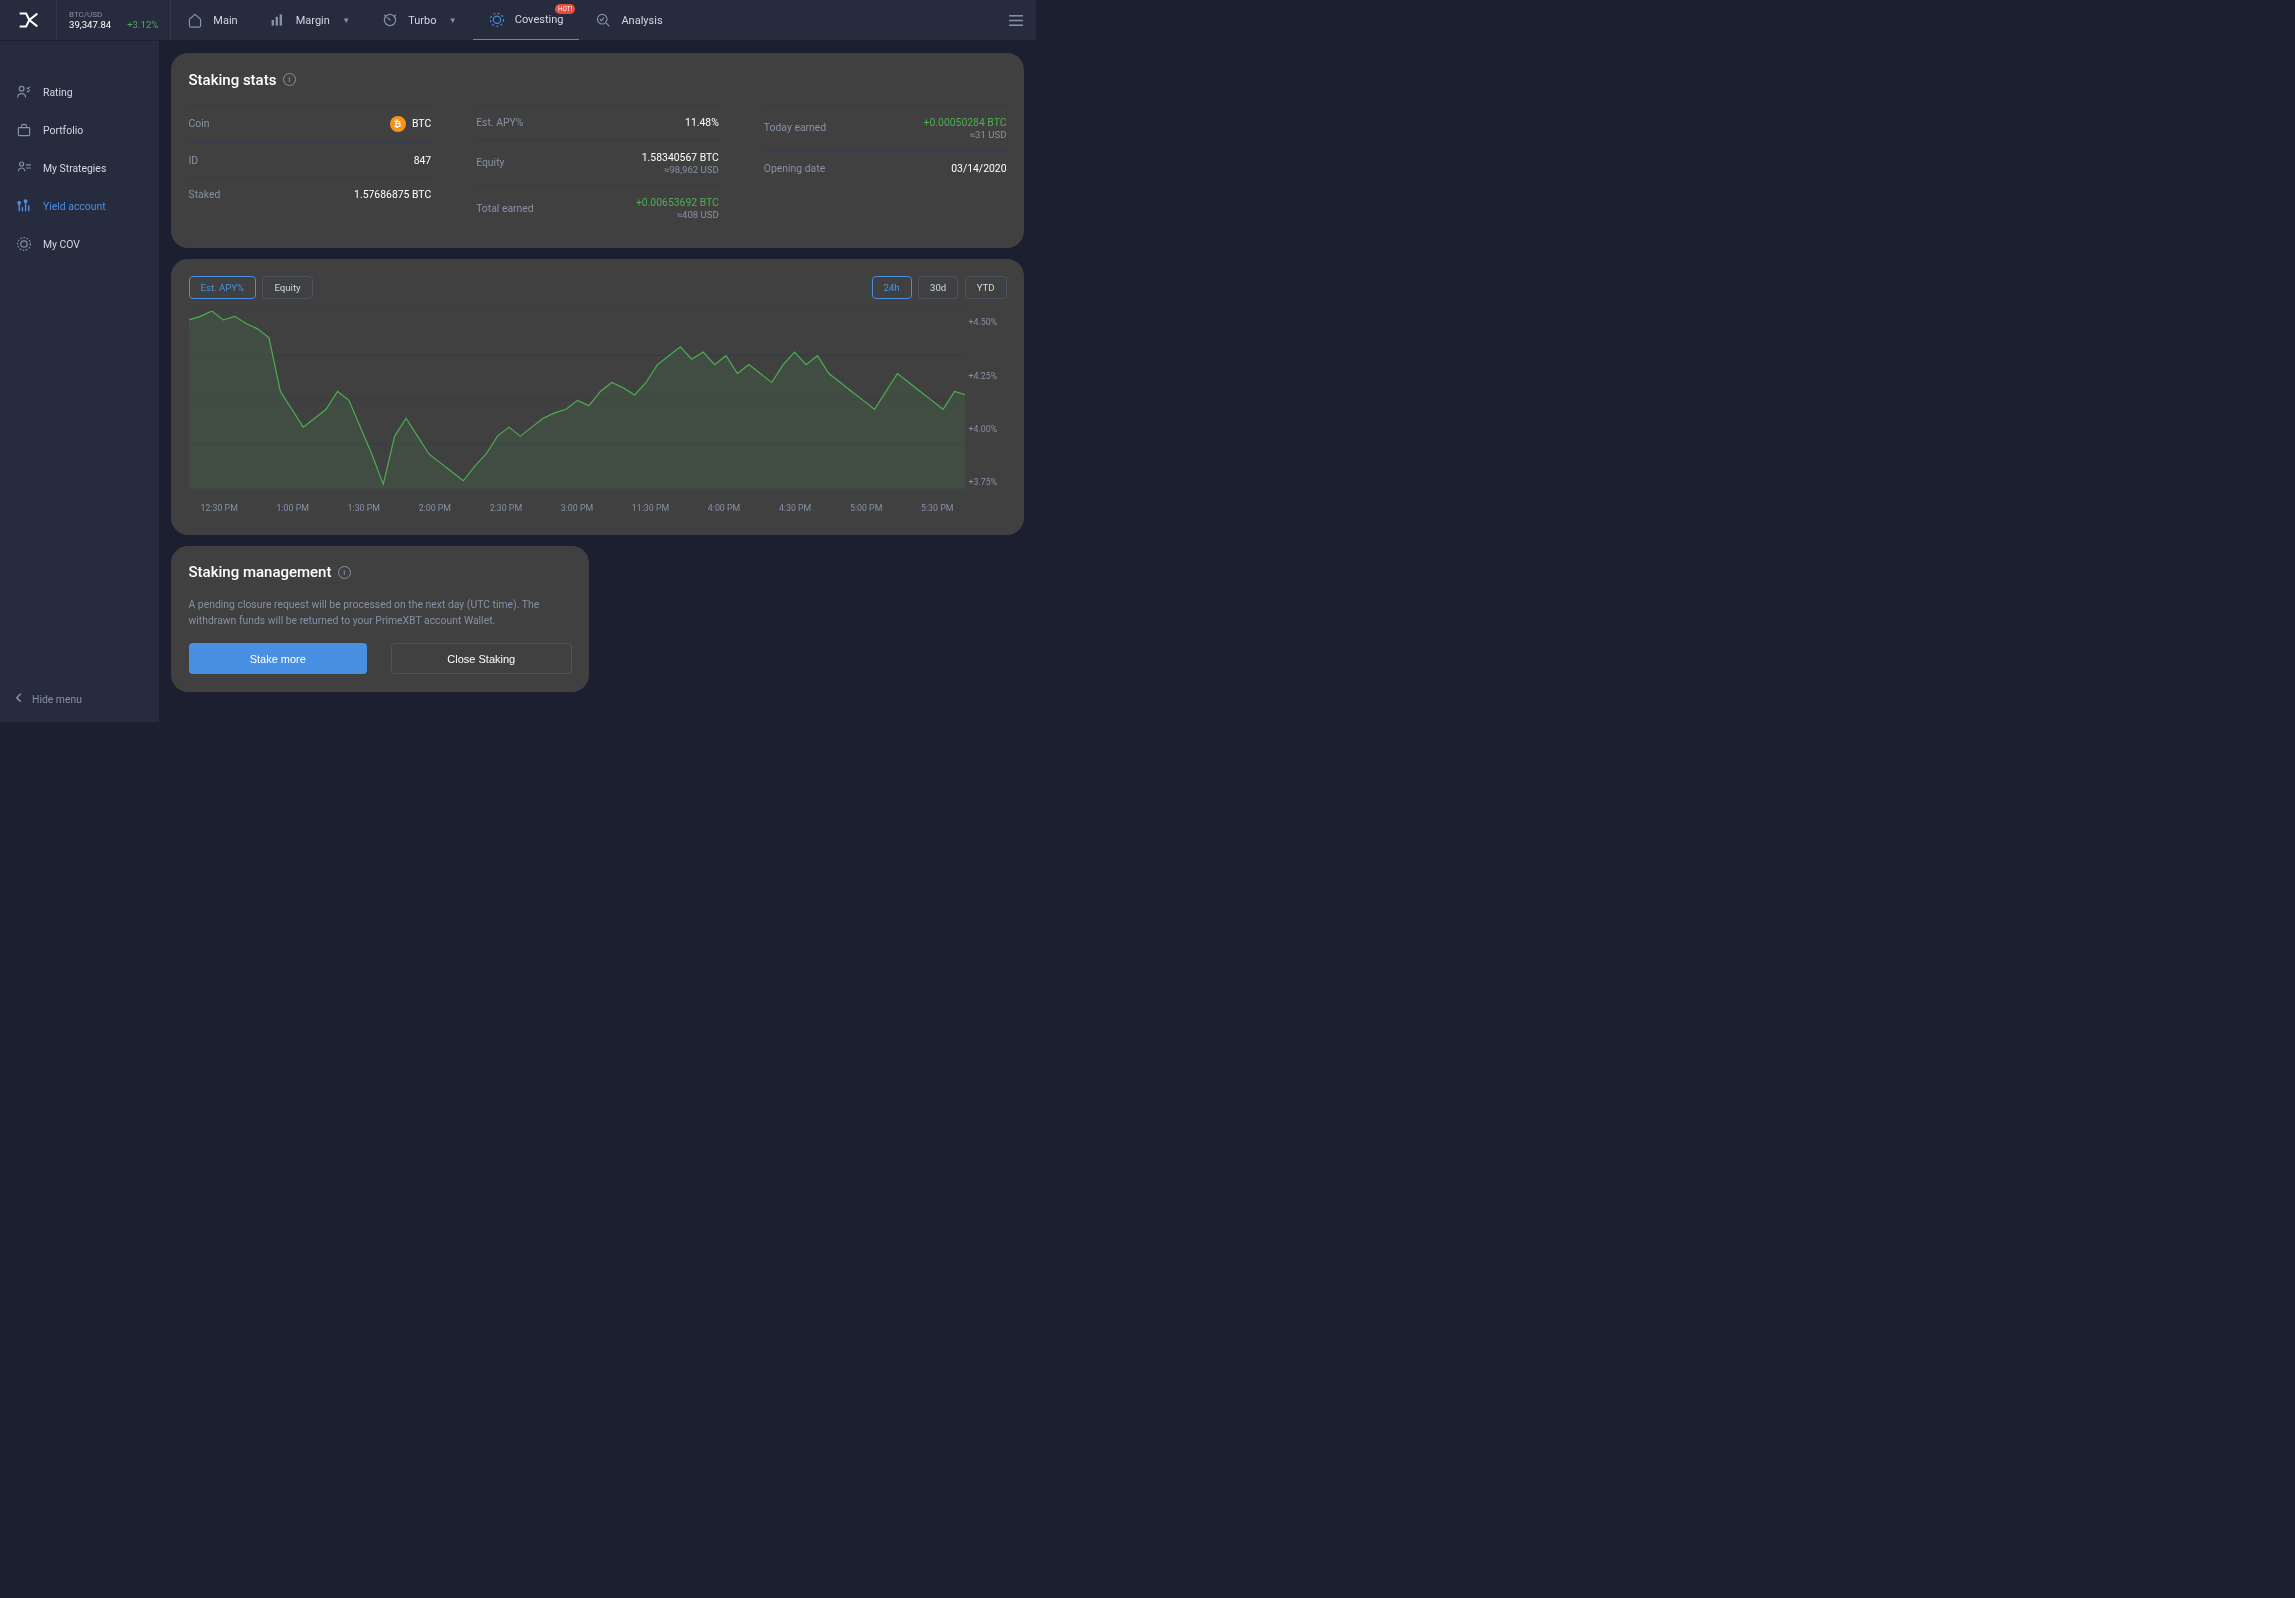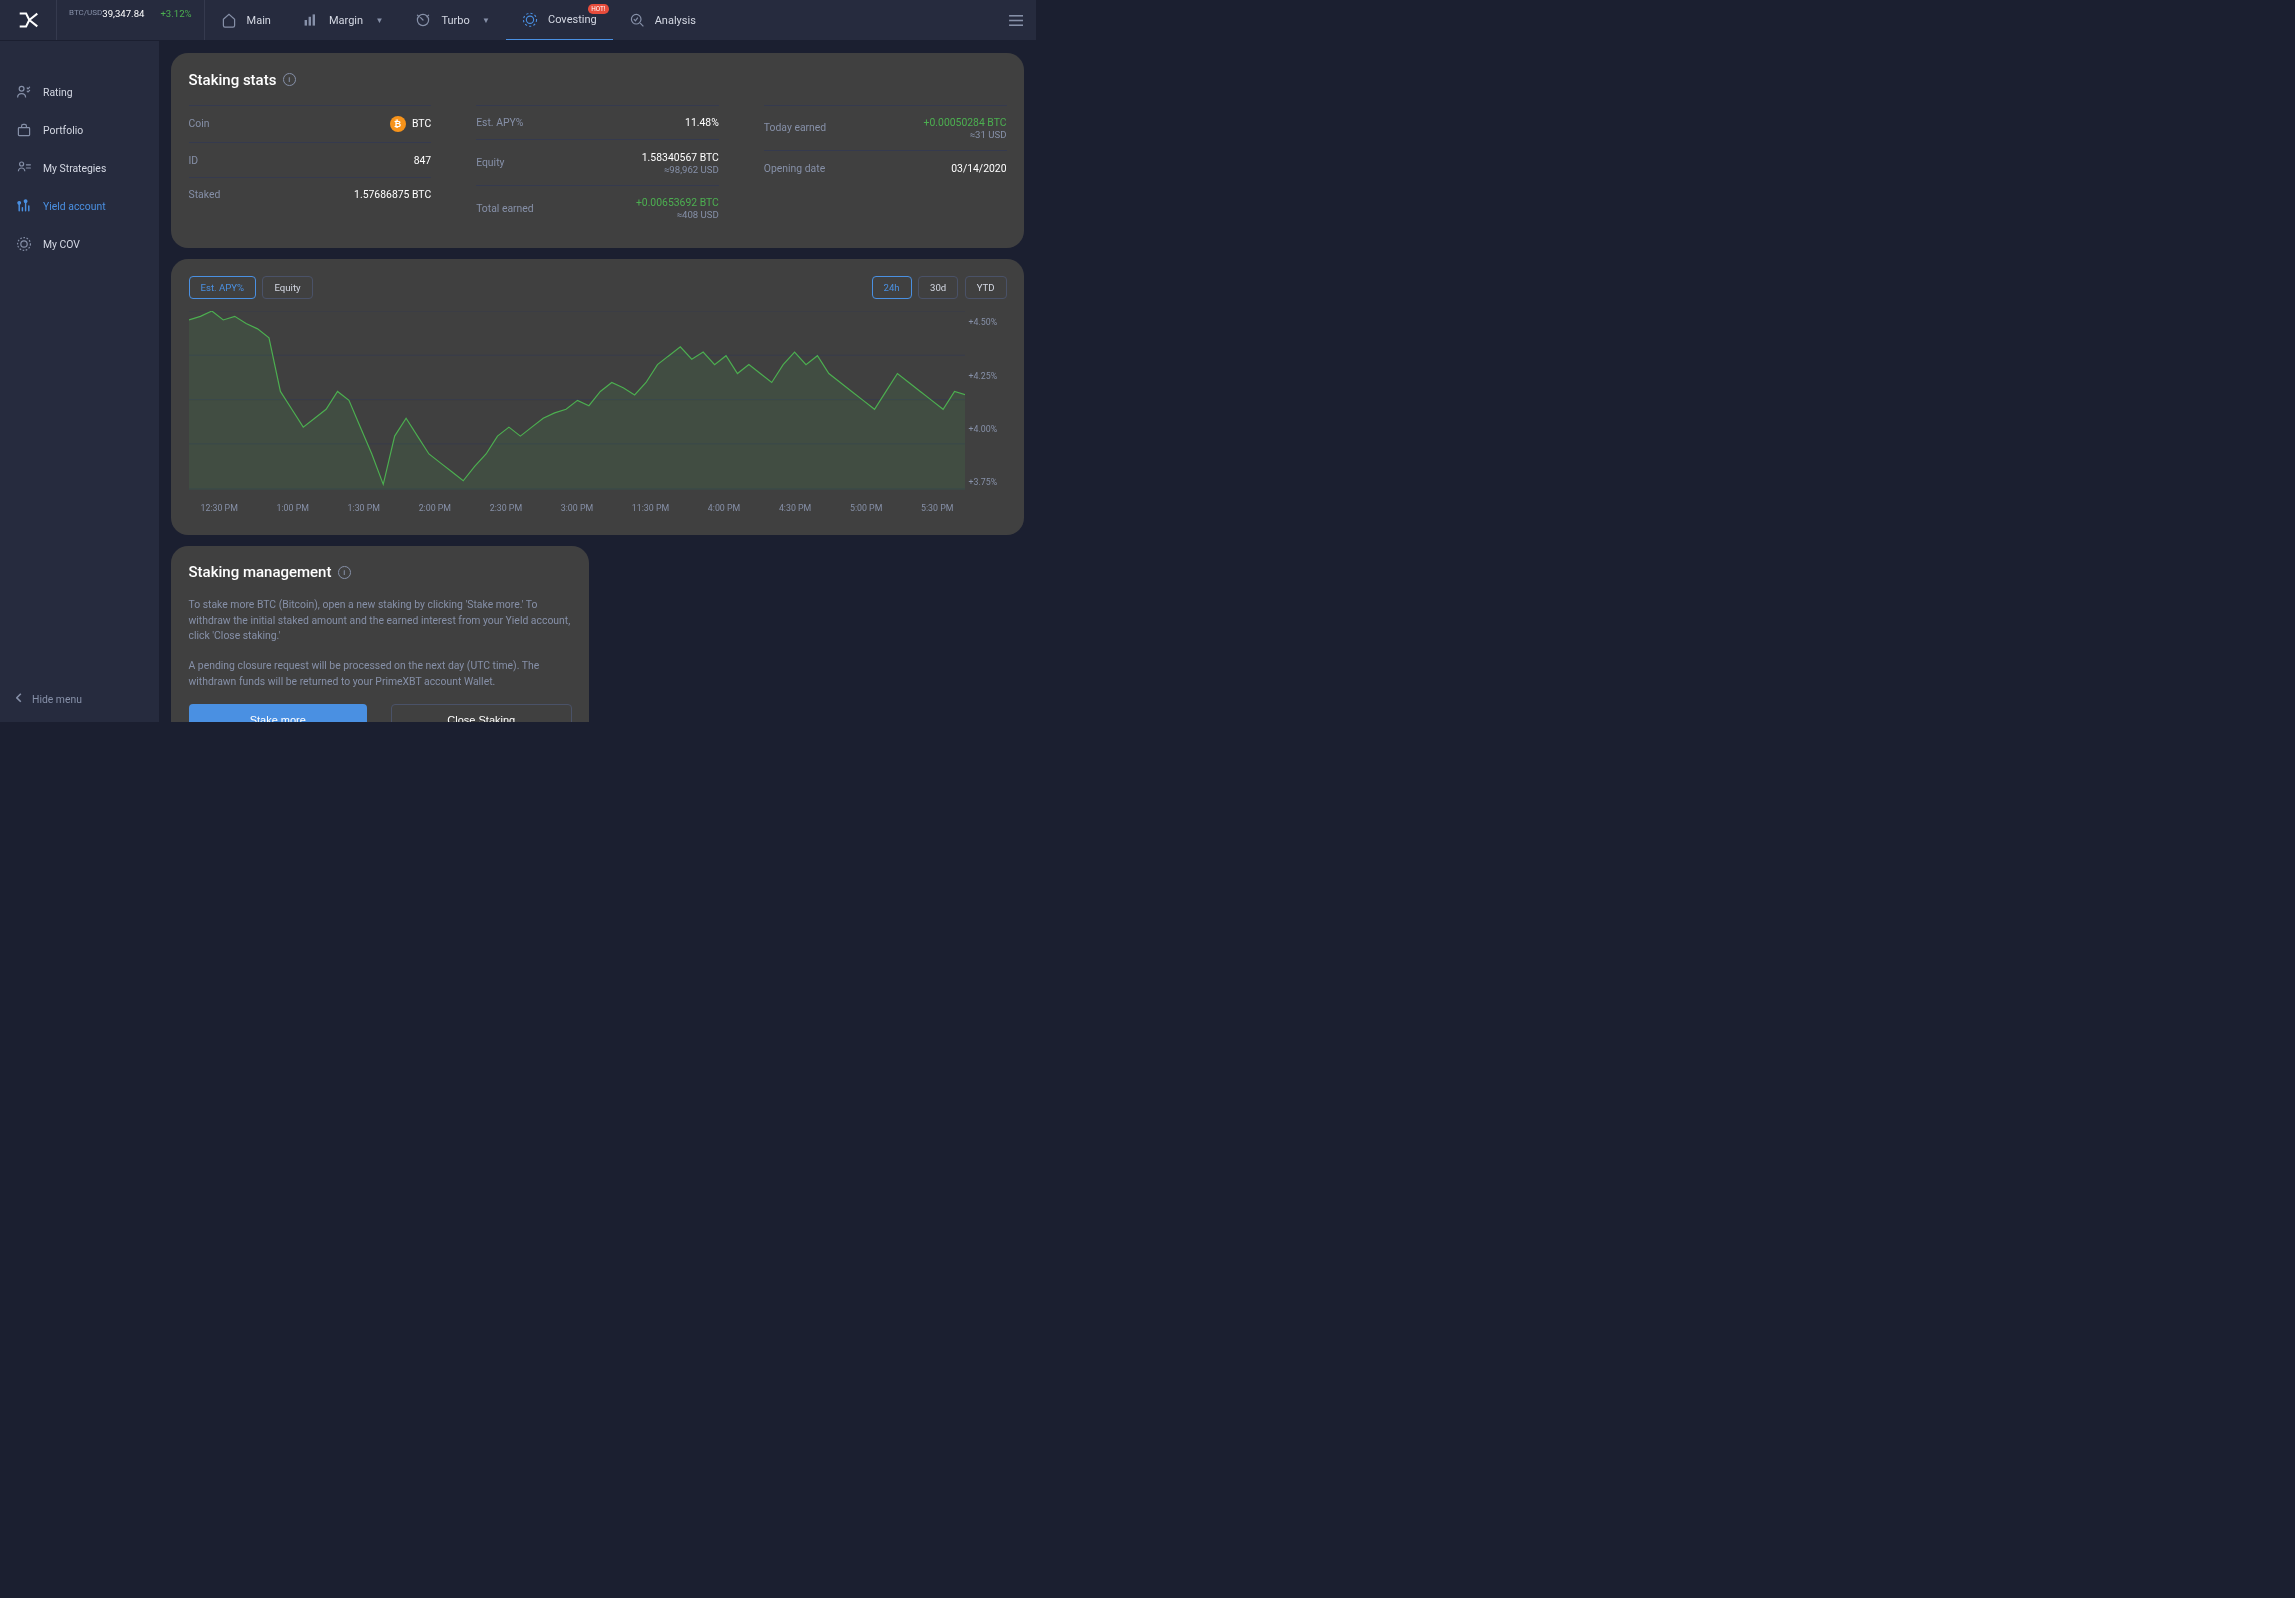--- a/index.html
+++ b/index.html
@@ -1,19 +1,19 @@
 <!DOCTYPE html>
 <html style="font-size:12.8px"><head>
 <meta charset="utf-8">
 <style>
 *{margin:0;padding:0;box-sizing:border-box}
 body{font-family:-apple-system,BlinkMacSystemFont,'Segoe UI',Roboto,sans-serif;background:#1b1f30;color:#fff;width:1036px;height:722px;overflow:hidden}
 .top-bar{height:41px;background:#262b3e;display:flex;align-items:center;border-bottom:0.8px solid #1b1f30}
 .logo{width:56px;display:flex;align-items:center;justify-content:center;font-weight:bold;font-size:14.3px;color:#fff}
-.ticker{padding:8px 12px;border-left:0.8px solid #353a4e;border-right:0.8px solid #353a4e;height:100%;display:flex;justify-content:center}
+.ticker{padding:16px 12px;border-left:0.8px solid #353a4e;border-right:0.8px solid #353a4e;height:100%;display:flex;flex-direction:column;justify-content:center}
 .ticker-pair{font-size:8px;color:#8690a8}
 .ticker-price{font-size:9.6px;color:#fff}
 .ticker-change{color:#4caf50;margin-left:16px}
 .nav{display:flex;height:100%;flex:1}
 .nav-item{padding:0 16px;display:flex;align-items:center;gap:10px;cursor:pointer;position:relative;color:#d4d8e3;font-size:11px}
 .nav-item.active{border-bottom:1.6px solid #4a90e2}
 .nav-icon{width:16px;height:16px;display:flex;align-items:center;justify-content:center;color:#8690a8}
 .nav-item.active .nav-icon{color:#4a90e2}
 .chevron{font-size:8px;color:#8690a8;margin-left:2.4px}
 .hot-badge{position:absolute;top:4px;right:4px;background:#e74c3c;color:#fff;font-size:6.4px;padding:0.8px 3.2px;border-radius:4.8px}
@@ -291,21 +291,20 @@
             <span class="x-label">5:30 PM</span>
           </div>
       </div>
     </div>
 
     <div class="card mgmt-card">
       <div class="card-title">
         <span>Staking management</span>
         <span class="info-icon">i</span>
       </div>
-      <p class="mgmt-text">To stake more BTC (Bitcoin), open a new staking by clicking 'Stake more.' To withdraw the initial staked amount and the earned interest from your Yield account, click 'Close staking.'</p>
       <p class="mgmt-text">A pending closure request will be processed on the next day (UTC time). The withdrawn funds will be returned to your PrimeXBT account Wallet.</p>
       <div class="mgmt-buttons">
         <button class="btn btn-primary">Stake more</button>
         <button class="btn btn-secondary">Close Staking</button>
       </div>
     </div>
   </div>
 </div>
 
 

